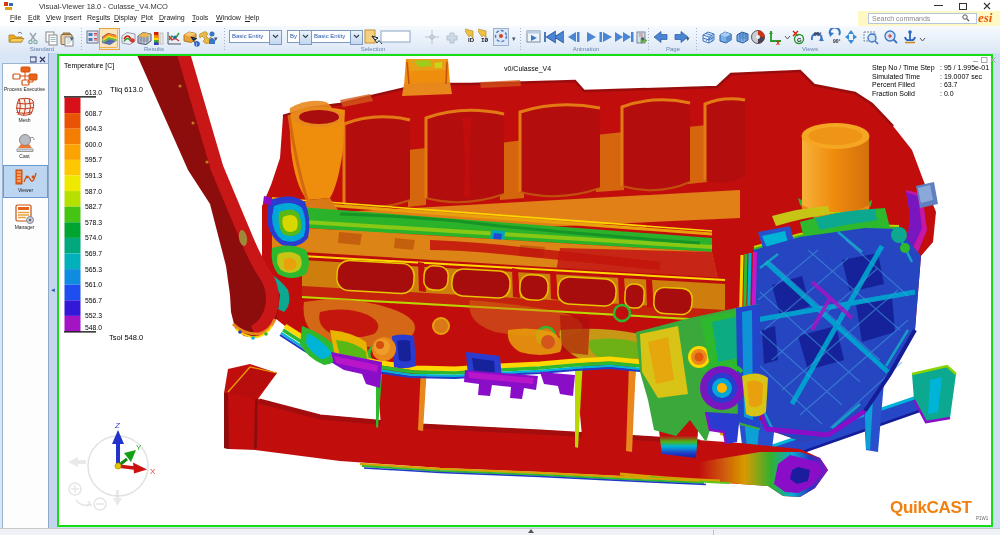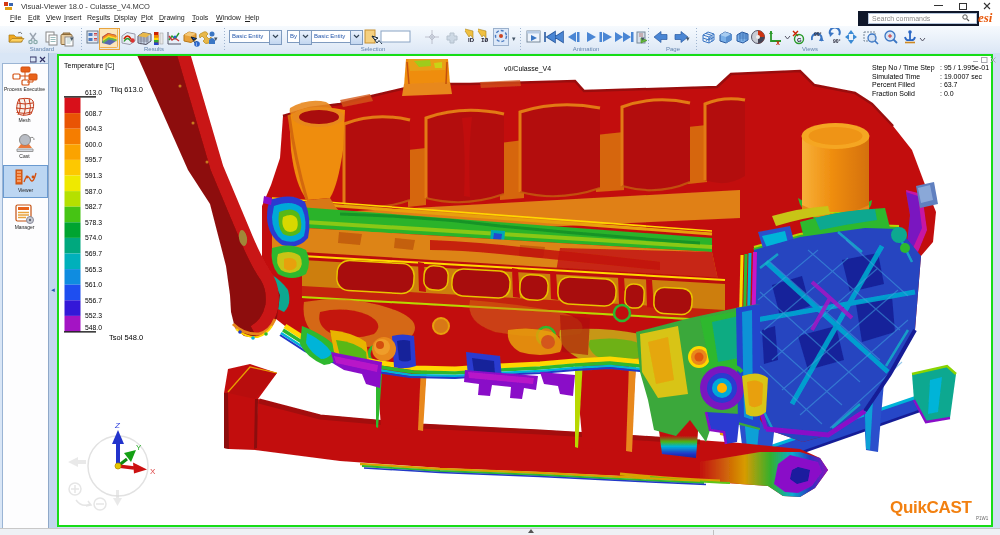--- a/index.html
+++ b/index.html
@@ -1,24 +1,24 @@
 <!DOCTYPE html>
 <html><head>
 <meta charset="utf-8">
 <style>
 html,body{margin:0;padding:0;}
 body{width:1000px;height:535px;overflow:hidden;font-family:"Liberation Sans",sans-serif;background:#f0f0f0;position:relative;}
 #titlebar{position:absolute;left:0;top:0;width:1000px;height:11px;background:#ffffff;}
 #titleicon{position:absolute;left:4px;top:2px;width:9px;height:8px;}
-#titletext{position:absolute;left:21px;top:2px;font-size:7.5px;color:#333;}
+#titletext{position:absolute;left:39px;top:2px;font-size:7.5px;color:#333;}
 .winbtn{position:absolute;top:0;color:#333;font-size:9px;}
 #menubar{position:absolute;left:0;top:11px;width:1000px;height:15px;background:#ffffff;}
 .menuitem{position:absolute;top:3px;font-size:7px;color:#222;}
 .menuitem u{text-decoration:underline;}
-#searchwrap{position:absolute;left:858px;top:0px;width:121px;height:15px;background:#0f172a;}
+#searchwrap{position:absolute;left:858px;top:0px;width:142px;height:15px;background:#fef9c3;}
 #searchbox{position:absolute;left:10px;top:2px;width:104px;height:9px;background:#fff;border:1px solid #b6c6dc;font-size:7px;color:#888;padding-left:3px;line-height:9px;}
 #esilogo{position:absolute;left:120px;top:2px;}
 #toolbar{position:absolute;left:0;top:26px;width:1000px;height:27px;background:linear-gradient(#f6fafe,#dce7f5);border-bottom:1px solid #c2d1e4;}
 .tgroup{position:absolute;top:0;height:26px;}
 .tlabel{position:absolute;bottom:0px;width:100%;text-align:center;font-size:6px;color:#6384ad;}
 .tsep{position:absolute;top:2px;width:1px;height:22px;background:repeating-linear-gradient(#9fb4cf 0 1px,transparent 1px 3px);}
 .combo{position:absolute;top:4px;height:11px;background:#fff;border:1px solid #7f9bbf;font-size:6px;color:#2255aa;line-height:11px;padding-left:2px;white-space:nowrap;overflow:hidden;}
 .cbtn{position:absolute;top:4px;width:11px;height:13px;background:linear-gradient(#eaf2fc,#c3d7f0);border:1px solid #7f9bbf;color:#336;font-size:6px;text-align:center;line-height:12px;}
 #main{position:absolute;left:0;top:53px;width:1000px;height:475px;background:#cfdff2;}
 #sidebar{position:absolute;left:0;top:0;width:48px;height:475px;background:#d9e6f6;}

